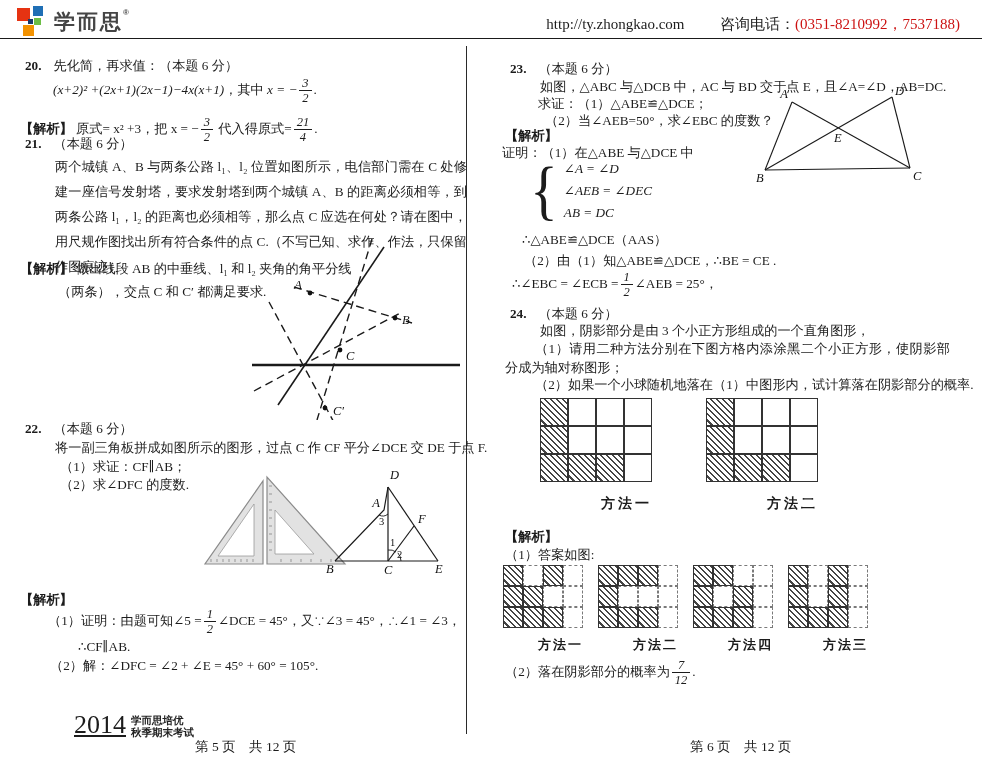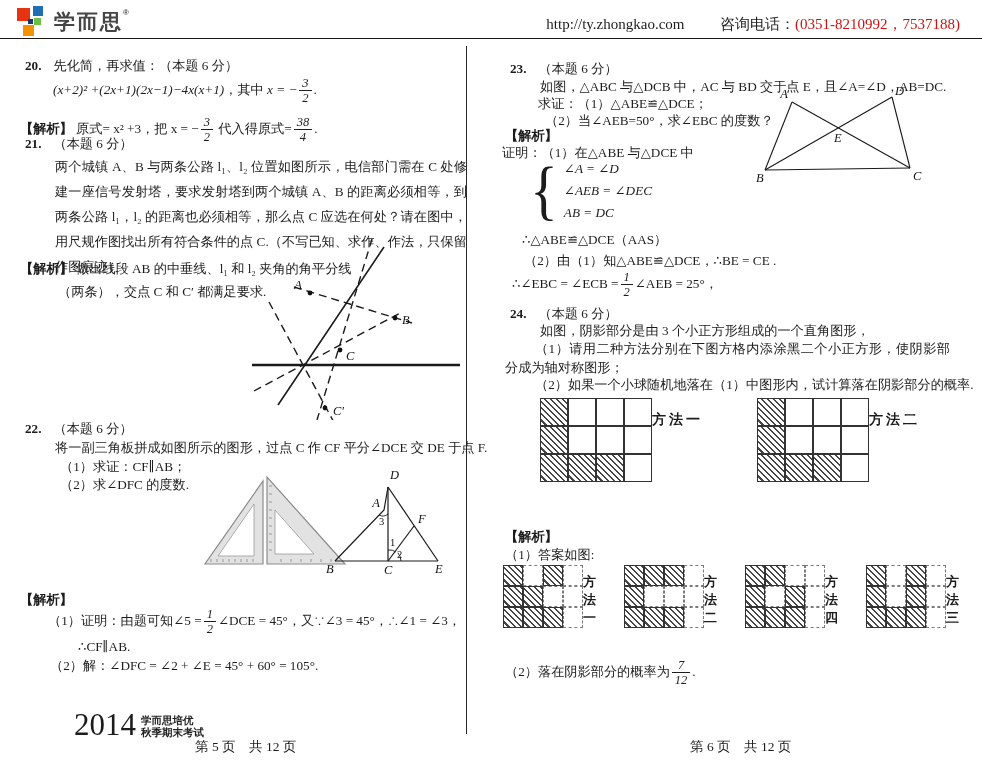--- a/index.html
+++ b/index.html
@@ -38,39 +38,39 @@
   .hang{padding-left:38px;text-indent:-38px;}
   .lh25{line-height:25px;}
   .lh23{line-height:23px;}
   
   #sys{display:flex;align-items:center;}
   .brace{font-size:58px;font-weight:400;line-height:64px;transform:scaleY(1.12);
          margin-right:6px;}
   #sys .lines div{line-height:22px;}
   
   .gridrow{display:flex;}
-  .grid-wrap{display:flex;flex-direction:row;align-items:flex-start;}
+  .grid-wrap{display:flex;flex-direction:column;align-items:flex-end;}
   .ggrid{display:grid;background:#fff;}
   .pgrids{gap:54px;}
   .pgrids .ggrid{grid-template-columns:repeat(4,28px);grid-auto-rows:28px;}
   .pgrids .gcell{border:1px solid #333;}
   .pgrids .glabel{margin-top:13px;font-size:14px;font-weight:bold;letter-spacing:3px;}
   .agrids{gap:15px;}
   .agrids .ggrid{grid-template-columns:repeat(4,20px);grid-auto-rows:21px;}
   .agrids .gcell{border:1px dashed #7a7a7a;}
   .agrids .gcell.hatch{border:1px solid #333;}
   .agrids .glabel{margin-top:8px;font-size:13px;font-weight:bold;letter-spacing:2px;}
   .gcell.hatch{background:repeating-linear-gradient(45deg,#ffffff 0 2.8px,#454545 2.8px 4.3px);}
   
   svg text{font-family:"Liberation Serif","DejaVu Serif",serif;}
   .flabel{font-size:12.5px;font-style:italic;fill:#111;}
   .fnum{font-size:10.5px;fill:#111;}
   
   #footer-brand{left:74px;top:708px;display:flex;align-items:flex-start;}
-  #footer-year{font-size:31px;line-height:34px;}
+  #footer-year{font-size:26px;line-height:34px;text-decoration:underline;}
   #footer-sub{margin-left:5px;margin-top:6px;font-family:"Liberation Sans","DejaVu Sans",sans-serif;}
   #footer-sub div{font-size:10.5px;font-weight:bold;line-height:12px;color:#222;}
   .pagenum{font-size:13.5px;}
 </style>
 </head>
 <body>
 
 <div id="page">
 
   <div id="logo" class="abs">
@@ -94,21 +94,21 @@
   <div id="col-left" class="abs">
 
     <div class="abs nowrap" style="left:5px;top:2px;">
       <span class="qnum">20.</span><span>先化简，再求值：（本题 6 分）</span>
     </div>
     <div class="abs nowrap" style="left:33px;top:21px;">
       <span class="math">(x+2)² +(2x+1)(2x−1)−4x(x+1)</span><span>，其中 </span><span class="math">x = −</span><span class="frac"><span class="fn">3</span><span class="fd">2</span></span><span>.</span>
     </div>
     <div class="abs nowrap" style="left:0;top:60px;">
       <span class="b">【解析】</span>
-      <span>原式= x² +3，把 x = −</span><span class="frac"><span class="fn">3</span><span class="fd">2</span></span><span> 代入得原式=</span><span class="frac"><span class="fn">38</span><span class="fd">4</span></span><span>.</span>
+      <span>原式= x² +3，把 x = −</span><span class="frac"><span class="fn">3</span><span class="fd">2</span></span><span> 代入得原式=</span><span class="frac"><span class="fn">21</span><span class="fd">4</span></span><span>.</span>
     </div>
 
     <div class="abs nowrap" style="left:5px;top:80px;">
       <span class="qnum">21.</span><span>（本题 6 分）</span>
     </div>
     <div class="abs just lh25" style="left:35px;top:99px;width:412px;">两个城镇 A、B 与两条公路 l₁、l₂ 位置如图所示，电信部门需在 C 处修建一座信号发射塔，要求发射塔到两个城镇 A、B 的距离必须相等，到两条公路 l₁，l₂ 的距离也必须相等，那么点 C 应选在何处？请在图中，用尺规作图找出所有符合条件的点 C.（不写已知、求作、作法，只保留作图痕迹）</div>
     <div class="abs hang lh23" style="left:0;top:202px;width:312px;">
       <span class="b">【解析】</span>
       <span>做出线段 AB 的中垂线、l₁ 和 l₂ 夹角的角平分线（两条），交点 C 和 C′ 都满足要求.</span>
     </div>

